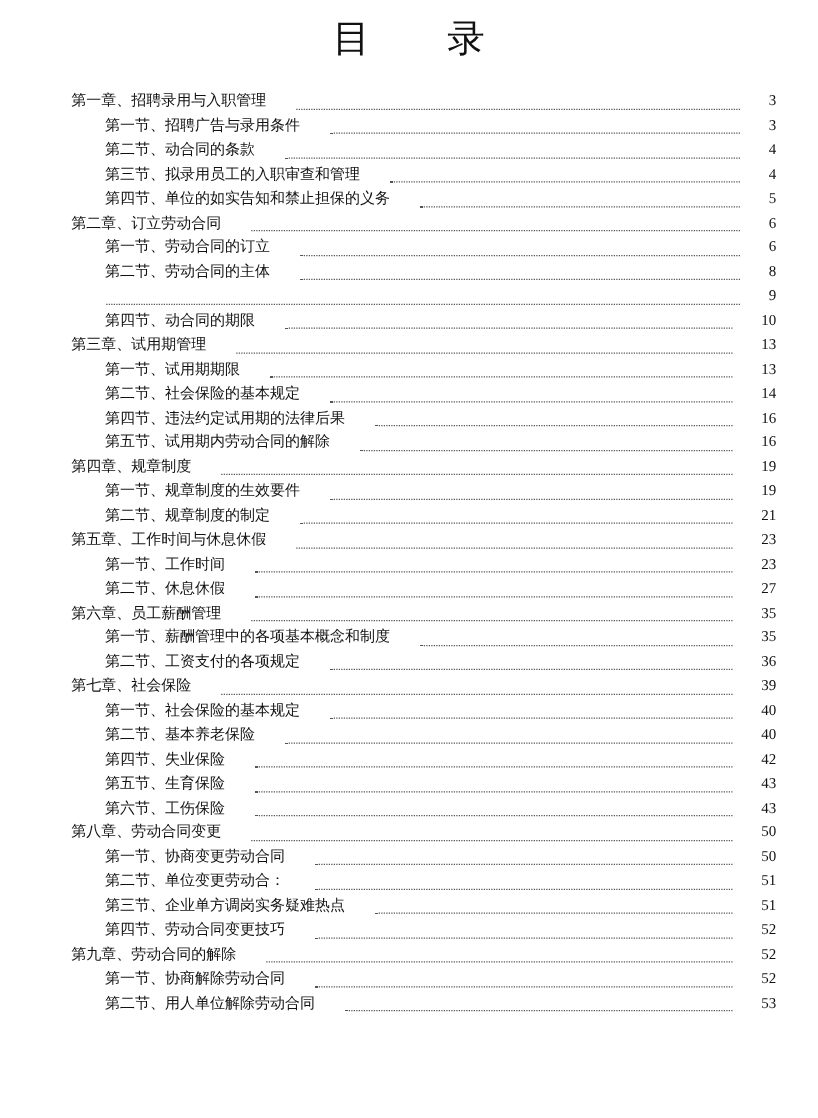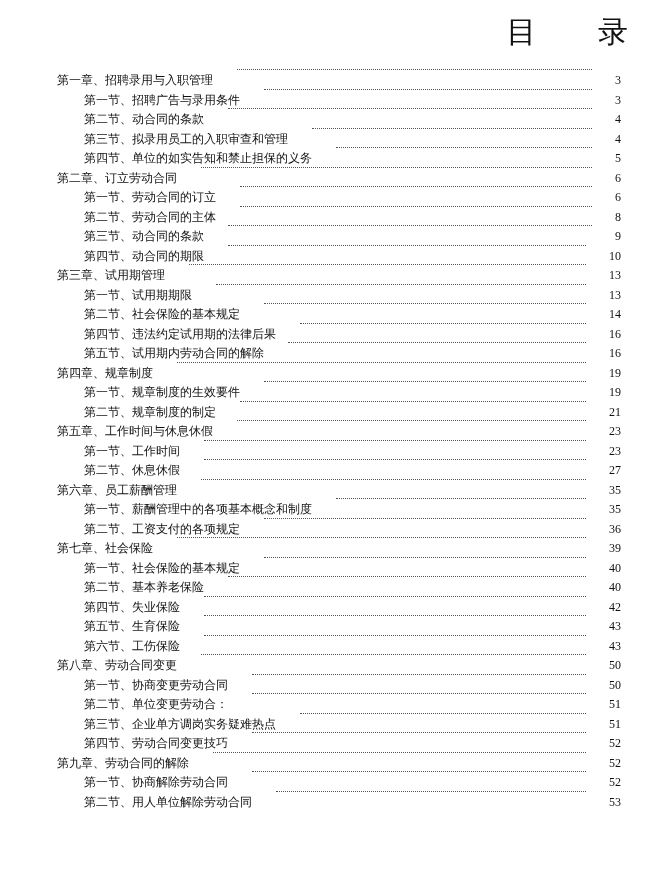--- a/index.html
+++ b/index.html
@@ -13,41 +13,41 @@
       position: relative;
       overflow: hidden;
       font-family: "DejaVu Serif", "Liberation Serif", serif;
       color: #111111;
     }
     .title {
       position: absolute;
       top: 12px;
       left: 0;
       width: 654px;
-      text-align: right;
+      text-align: center;
       font-size: 30px;
       letter-spacing: 26px;
       text-indent: 26px;
       font-family: "DejaVu Sans", "Liberation Sans", sans-serif;
       font-weight: normal;
       line-height: 40px;
       margin: 0;
     }
     .toc {
       position: absolute;
       top: 71px;
       left: 57px;
       width: 564px;
       margin: 0;
       padding: 0;
       list-style: none;
     }
     .toc-row {
       display: flex;
-      align-items: flex-start;
+      align-items: flex-end;
       height: 19.5px;
       line-height: 19.5px;
       font-size: 12px;
       font-family: "DejaVu Sans", "Liberation Sans", sans-serif;
       white-space: nowrap;
       gap: 21px;
     }
     .toc-row.section {
       padding-left: 27px;
     }
@@ -121,21 +121,20 @@
       <span class="toc-label">第一节、劳动合同的订立</span>
       <span class="toc-leader"></span>
       <span class="toc-page">6</span>
     </li>
     <li class="toc-row section">
       <span class="toc-label">第二节、劳动合同的主体</span>
       <span class="toc-leader"></span>
       <span class="toc-page">8</span>
     </li>
     <li class="toc-row section">
-      <span class="toc-label">第三节、动合同的条款</span>
       <span class="toc-leader"></span>
       <span class="toc-page">9</span>
     </li>
     <li class="toc-row section">
       <span class="toc-label">第四节、动合同的期限</span>
       <span class="toc-leader"></span>
       <span class="toc-page">10</span>
     </li>
     <li class="toc-row chapter">
       <span class="toc-label">第三章、试用期管理</span>

